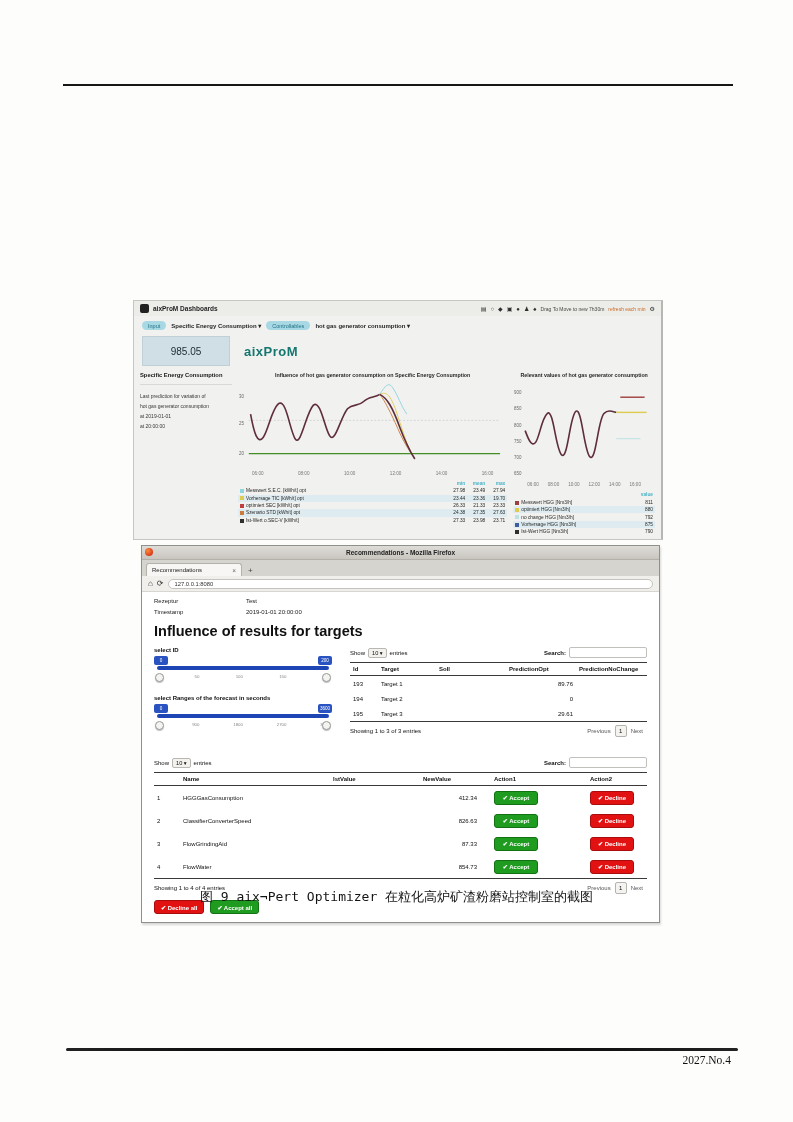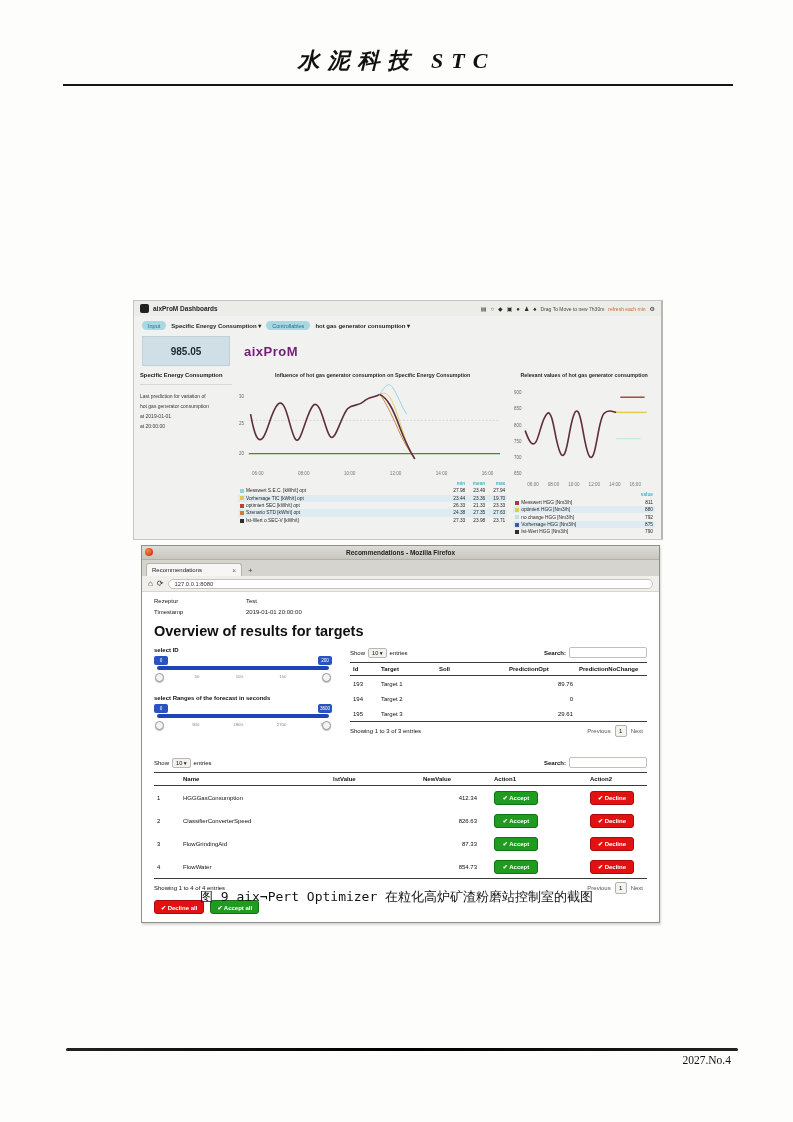--- a/index.html
+++ b/index.html
@@ -27,22 +27,22 @@
   .dash-apptitle { font-size:6.5px; font-weight:bold; color:#1a1a1a; }
   .dash-topbar .spacer { flex:1; }
   .tb-icon { font-size:6px; color:#2a2a2a; line-height:1; }
   .dash-note { font-size:5px; color:#444; }
   .dash-link { font-size:5px; color:#d06a1f; }
   .dash-chips { display:flex; align-items:center; gap:5px; padding:5px 8px 2px; }
   .chip { background:#a9dde9; color:#1d6f83; font-size:5.5px; padding:1.5px 6px; border-radius:6px; }
   .chip-label { font-size:6px; font-weight:bold; color:#222; }
   .dash-hero { display:flex; align-items:center; gap:14px; padding:4px 8px 2px; }
   .big-box { width:88px; height:30px; background:#d3e4ea; border:1px solid #c2d5dc; display:flex; align-items:center; justify-content:center; }
-  .big-value { font-size:10px; font-weight:bold; color:#15252b; }
-  .brand { font-size:13px; font-weight:bold; color:#701a75; letter-spacing:.5px; }
+  .big-value { font-size:10px; font-weight:normal; color:#15252b; }
+  .brand { font-size:13px; font-weight:bold; color:#0f766e; letter-spacing:.5px; }
   .dash-main { display:flex; padding:4px 6px 0; gap:6px; }
   .dash-left { width:92px; flex:none; }
   .dash-left .lp-title { font-size:5.8px; font-weight:bold; border-bottom:1px solid #ddd; padding-bottom:6px; margin-bottom:6px; }
   .dash-left .lp-line { font-size:5px; color:#333; line-height:2; }
   .chart-box { flex:1; }
   .chart-title { font-size:5.3px; font-weight:bold; text-align:center; color:#222; margin-bottom:2px; }
   .chart-svg { display:block; width:100%; }
   .xticks { display:flex; justify-content:space-between; padding:1px 14px 2px; }
   .xticks span { font-size:4.6px; color:#777; }
   .legend { width:100%; border-collapse:collapse; margin-top:2px; }
@@ -109,21 +109,20 @@
   
   .footer-rule { position:absolute; left:66px; right:55px; top:1048px; height:3px; background:linear-gradient(90deg,#222 0%,#111 20%,#000 50%,#111 80%,#222 100%); border-radius:2px; }
   .footer-pg { position:absolute; top:1054px; left:0; width:793px; text-align:center; font-size:11.5px; }
   .footer-issue { position:absolute; top:1054px; right:62px; font-size:11.5px; }
 </style>
 </head>
 <body>
 
 <div class="page">
 
-  <div class="masthead">水泥科技 STC</div>
   <div class="head-rule"></div>
 
   <div class="body">
   </div>
 
   <div class="figure">
 
     <div class="dashboard">
       <div class="dash-topbar">
         <span class="dash-logo"></span>
@@ -309,21 +308,21 @@
       <div class="bw-content">
         <div class="kv">
           <span>Rezeptur</span>
           <span>Test</span>
         </div>
         <div class="kv">
           <span>Timestamp</span>
           <span>2019-01-01 20:00:00</span>
         </div>
 
-        <div class="bw-h1">Overview of results for targets</div>
+        <div class="bw-h1">Influence of results for targets</div>
 
         <div class="controls-row">
           <div class="sliders-col">
             <div class="slider-block">
               <div class="slider-label">select ID</div>
               <div class="slider-line">
                 <span class="badge min">0</span>
                 <span class="badge max">200</span>
                 <div class="track">
                   <span class="handle min"></span>

